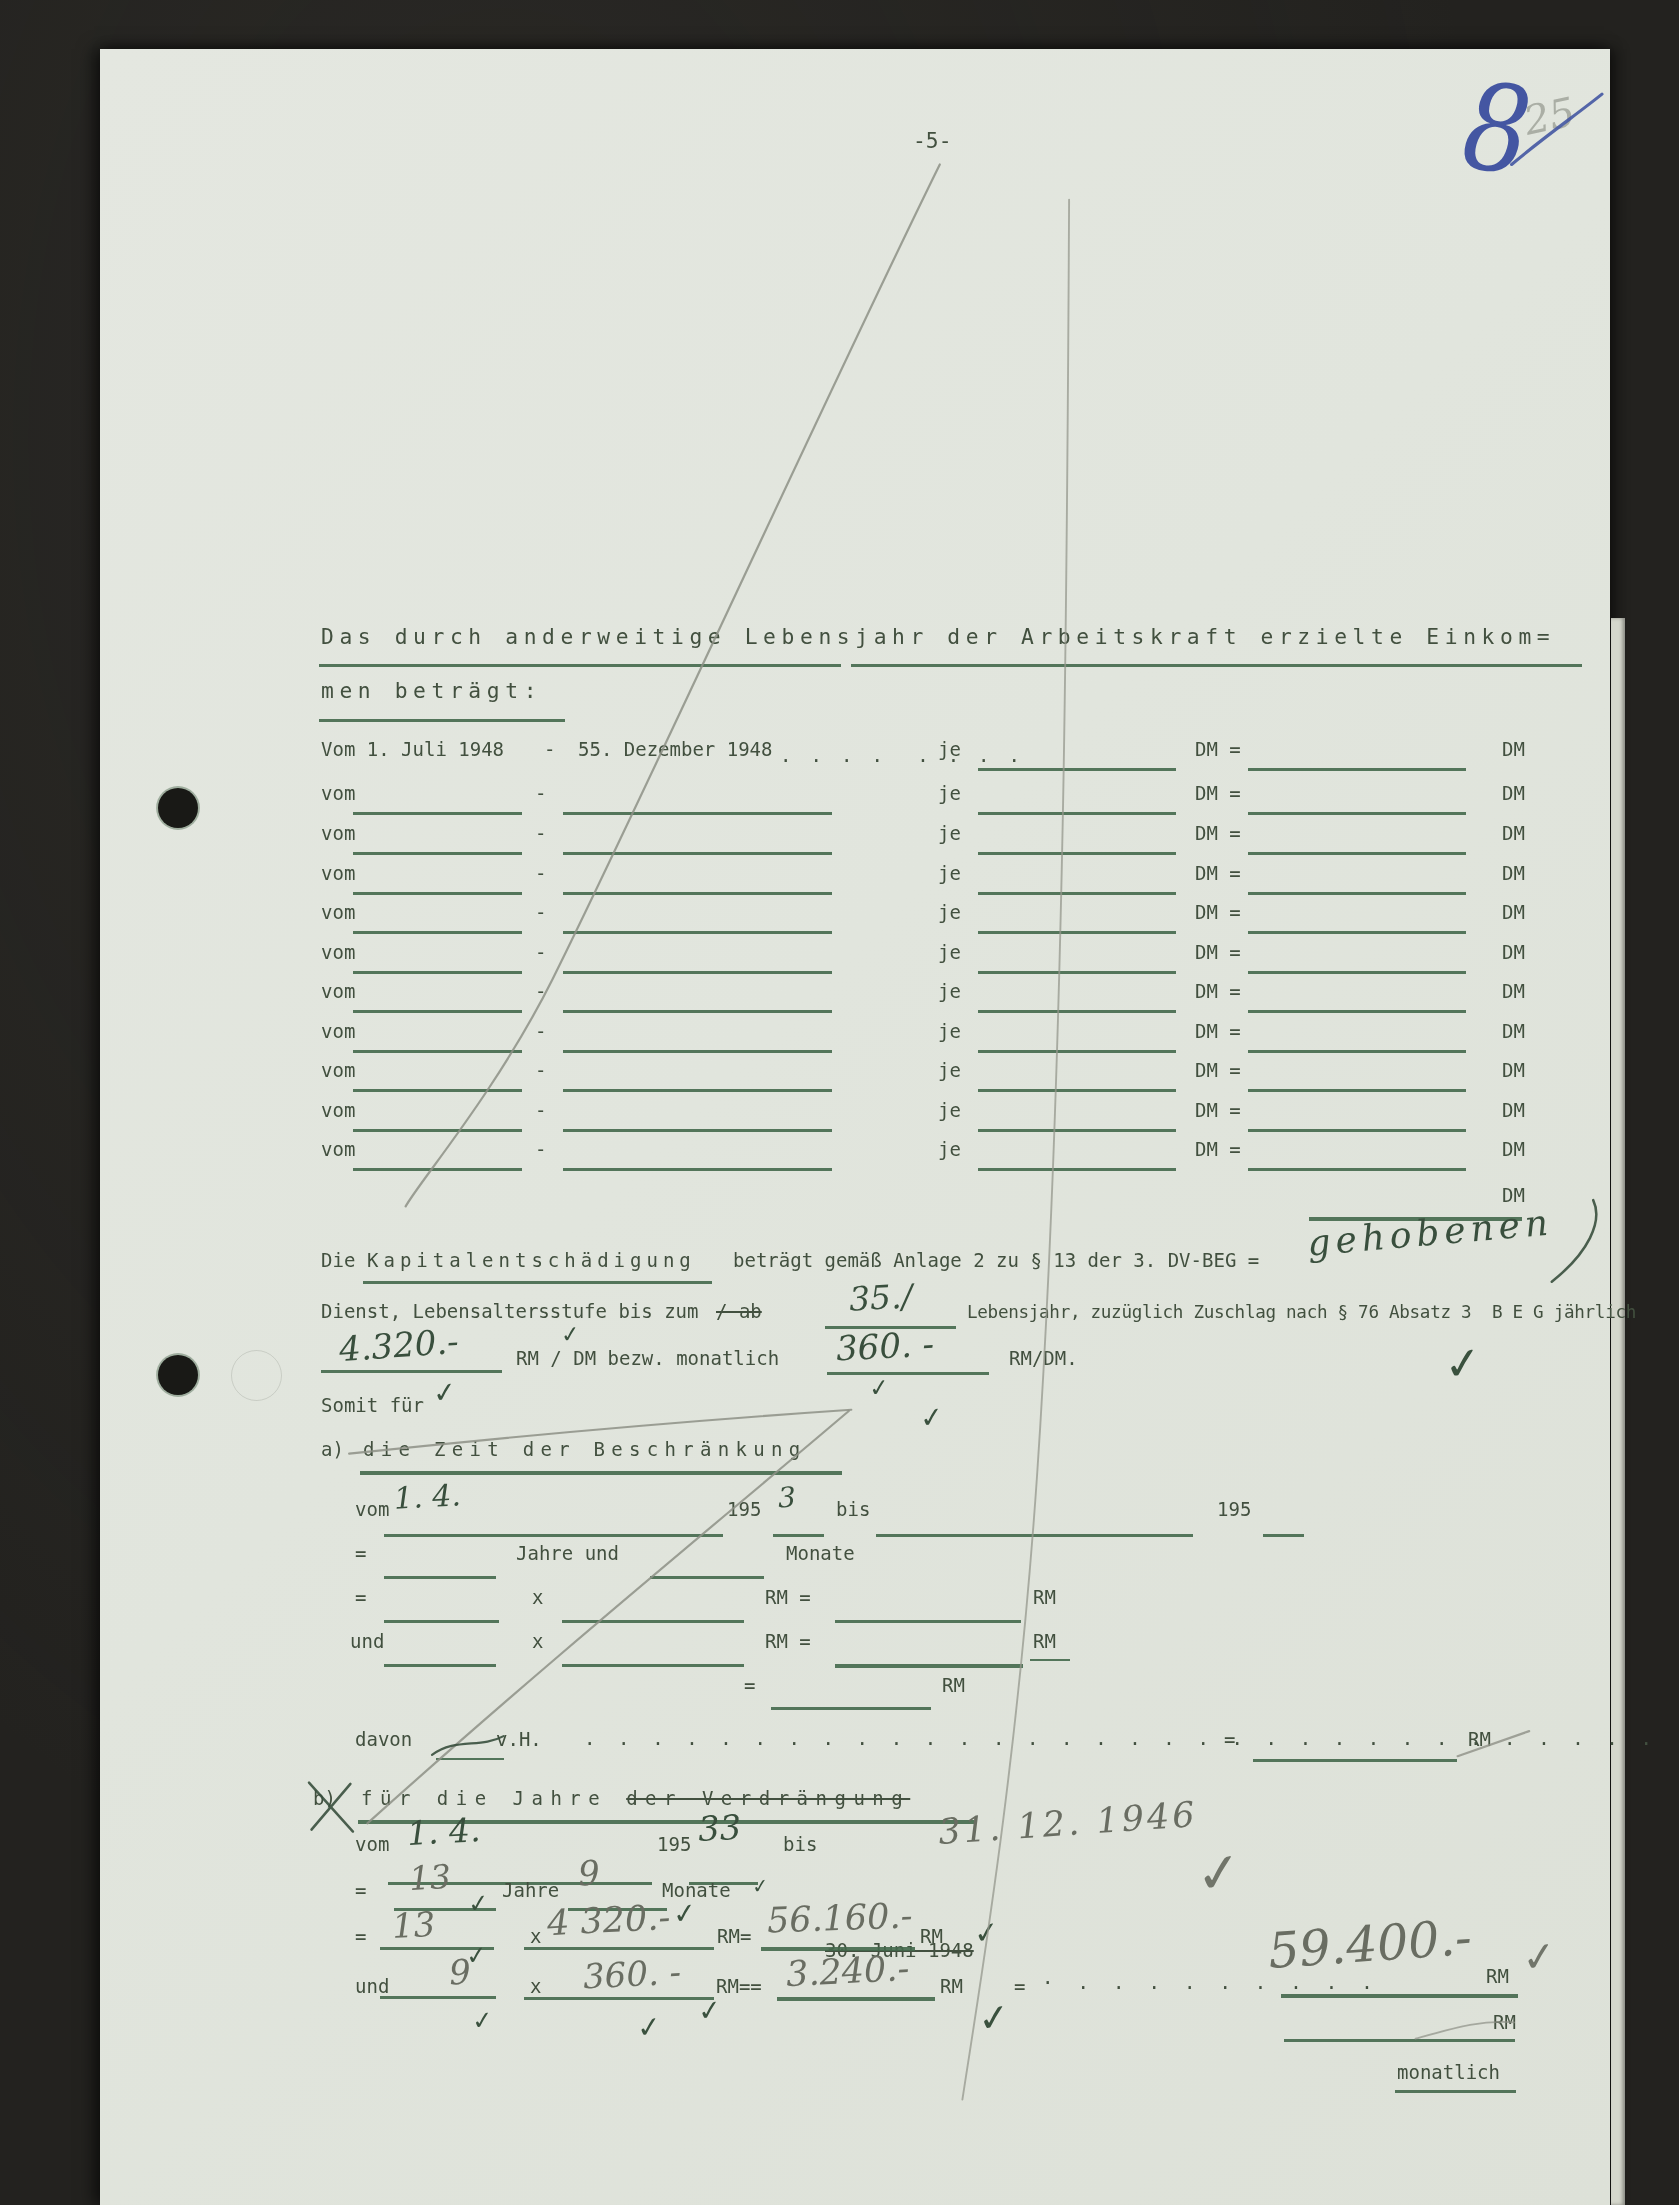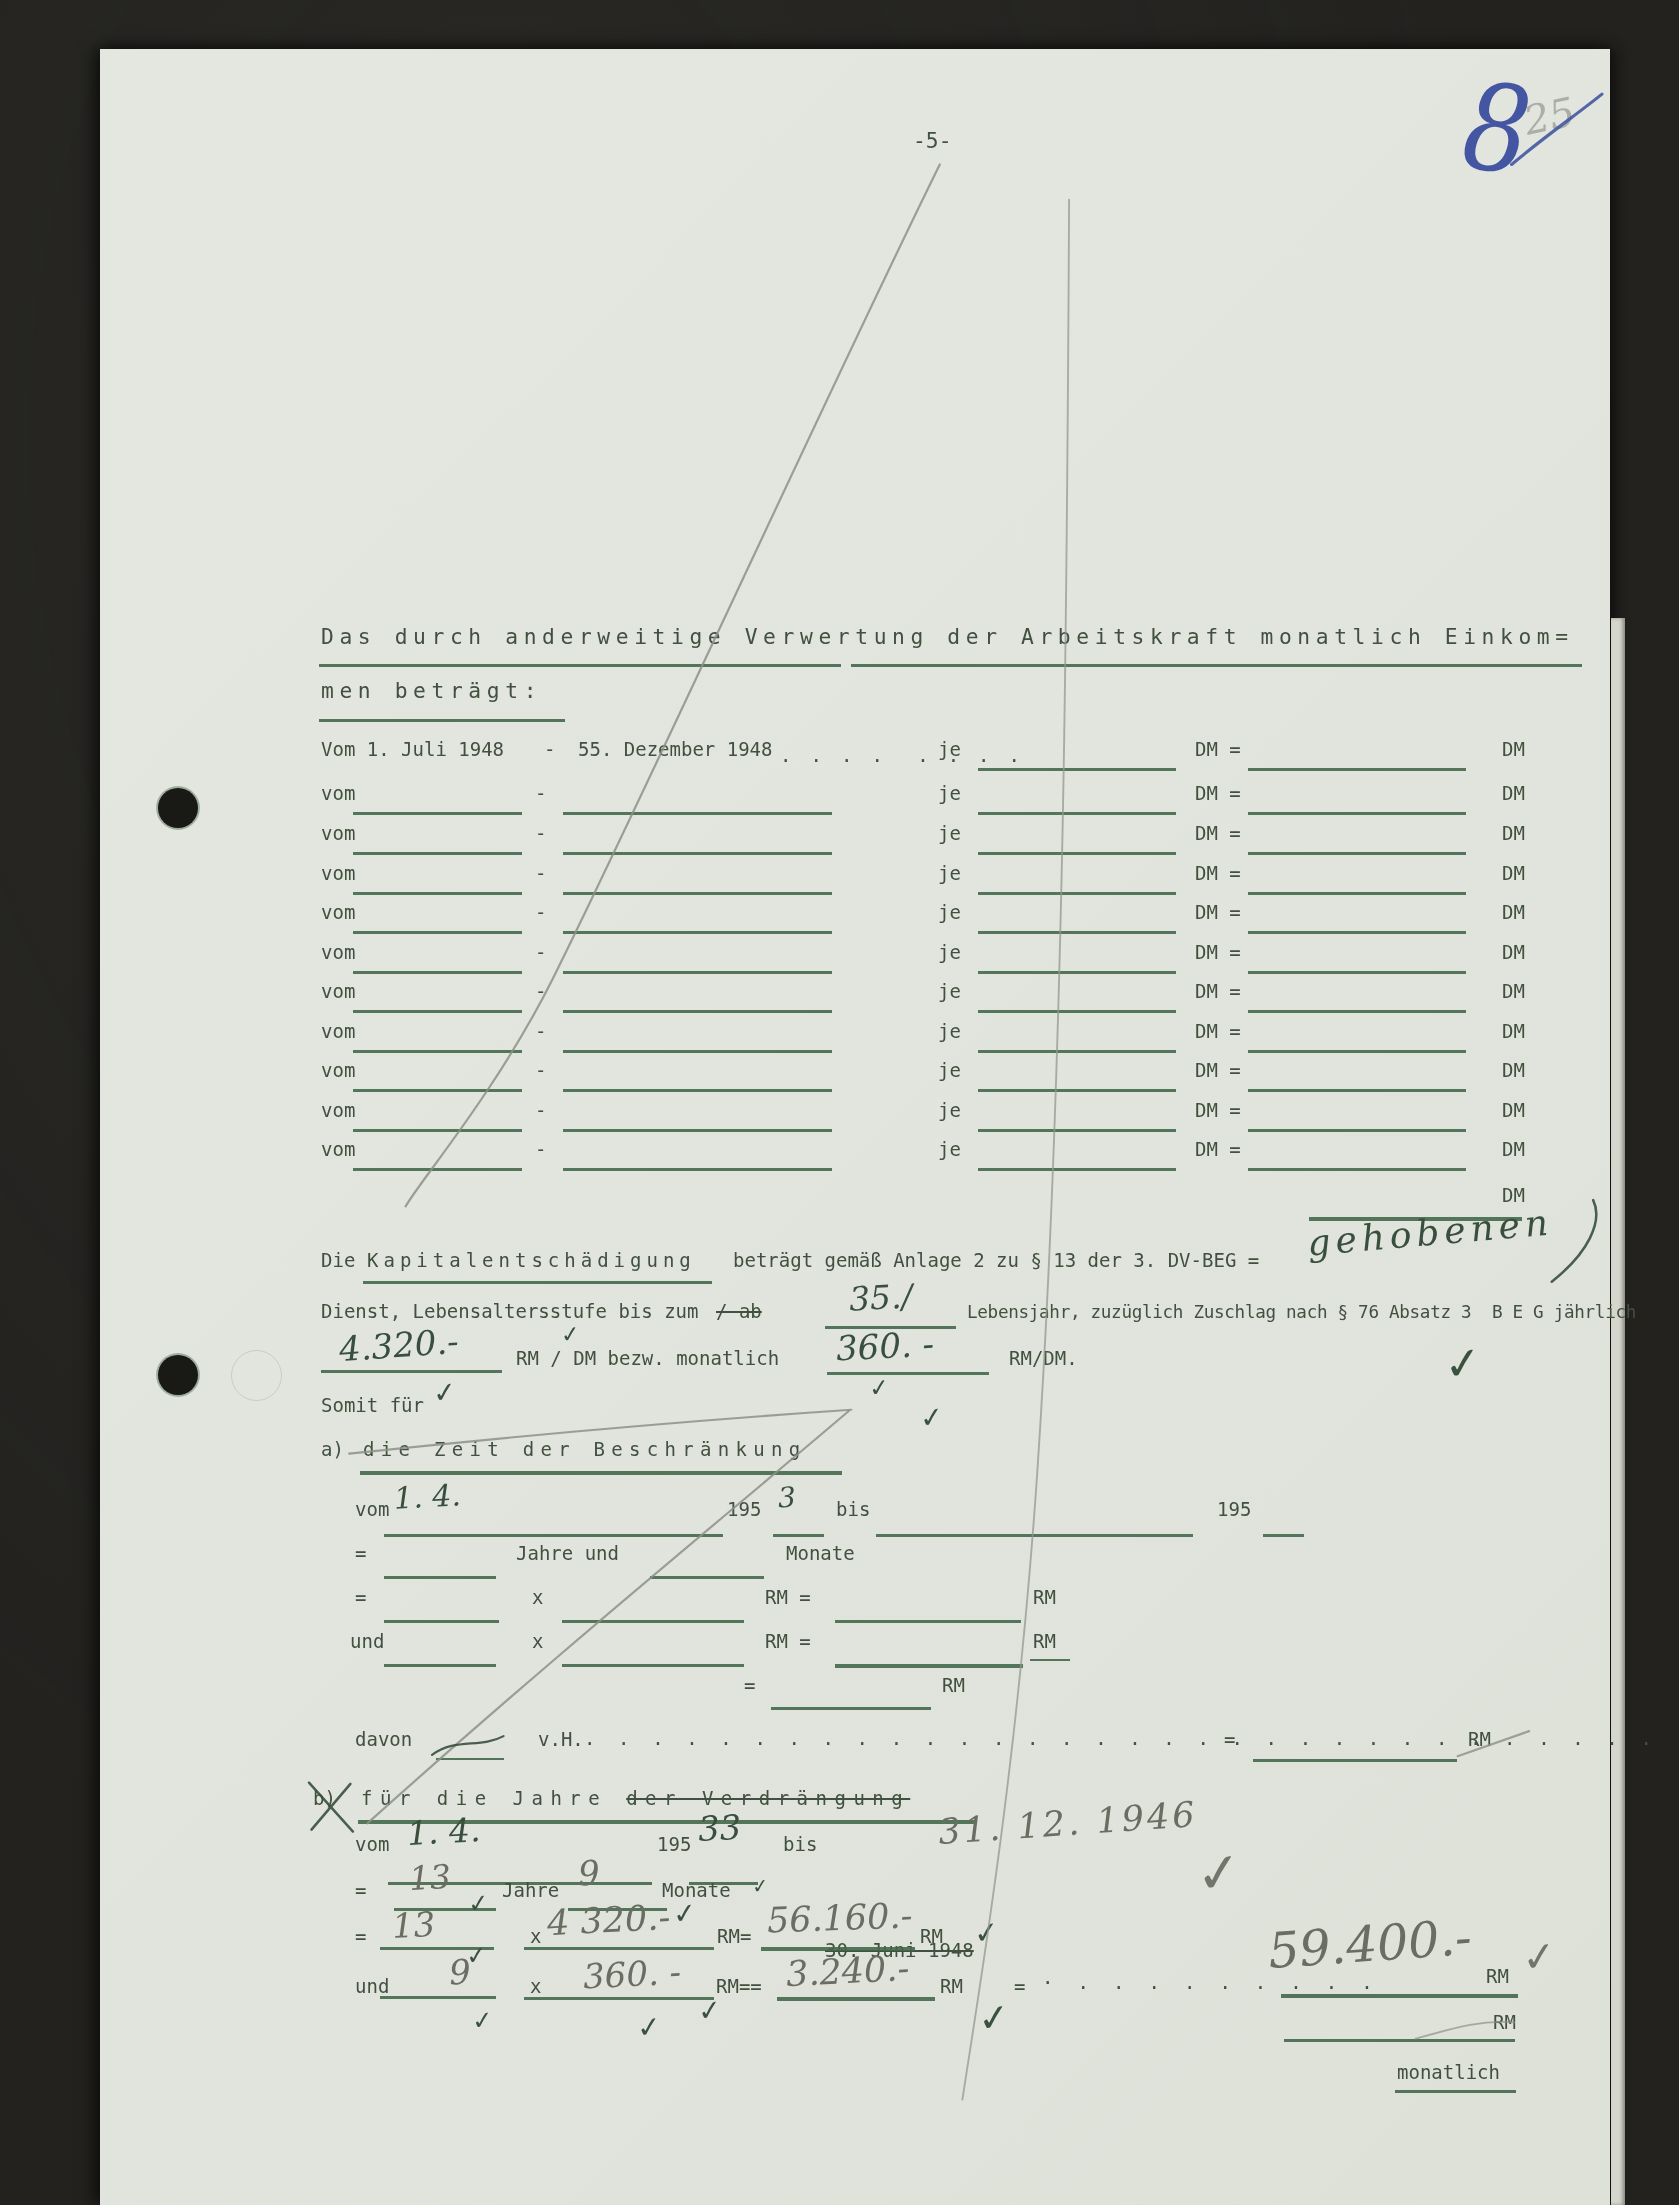--- a/index.html
+++ b/index.html
@@ -42,21 +42,21 @@
 
 <div class="paper"></div>
 <div class="sliver"></div>
 
 <div class="layer">
 
   <span class="t big" style="left:913px;top:129px;">-5-</span>
   <span class="hw blue" style="left:1464px;top:68px;font-size:104px;transform:rotate(6deg) scaleY(1.15);">8</span>
   <span class="hw pc" style="left:1524px;top:93px;font-size:40px;opacity:.45;transform:rotate(-12deg);">25</span>
 
-  <span class="t big ls9" style="left:321px;top:625px;">Das durch anderweitige Verwertung der Arbeitskraft monatlich Einkom=</span>
+  <span class="t big ls9" style="left:321px;top:625px;">Das durch anderweitige Lebensjahr der Arbeitskraft erzielte Einkom=</span>
   <div class="ln" style="left:319px;top:664px;width:522px;"></div>
   <div class="ln" style="left:851px;top:664px;width:731px;"></div>
   <span class="t big ls9" style="left:321px;top:679px;">men beträgt:</span>
   <div class="ln" style="left:319px;top:719px;width:246px;"></div>
 
   <span class="t" style="left:321px;top:739px;">Vom 1. Juli 1948</span>
   <span class="t" style="left:544px;top:739px;">-</span>
   <span class="t" style="left:578px;top:739px;">55. Dezember 1948</span>
   <span class="t" style="left:780px;top:745px;letter-spacing:3.8px;">. . . .  . . . .</span>
   <span class="t" style="left:938px;top:739px;">je</span>
@@ -248,21 +248,21 @@
   <div class="ln thick" style="left:835px;top:1664px;width:188px;"></div>
   <span class="t" style="left:1033px;top:1631px;">RM</span>
   <div class="ln thin" style="left:1030px;top:1659px;width:40px;"></div>
 
   <span class="t" style="left:744px;top:1675px;">=</span>
   <div class="ln" style="left:771px;top:1707px;width:160px;"></div>
   <span class="t" style="left:942px;top:1675px;">RM</span>
 
   <span class="t" style="left:355px;top:1729px;">davon</span>
   <div class="ln thin" style="left:436px;top:1758px;width:68px;"></div>
-  <span class="t" style="left:538px;top:1729px;">v.H.</span>
+  <span class="t" style="left:496px;top:1729px;">v.H.</span>
   <span class="t" style="left:584px;top:1728px;letter-spacing:5.6px;">. . . . . . . . . . . . . . . . . . . . . . . . . . . . . . . . . . .</span>
   <span class="t" style="left:1224px;top:1729px;">=</span>
   <div class="ln" style="left:1253px;top:1759px;width:204px;"></div>
   <span class="t" style="left:1468px;top:1729px;">RM</span>
 
   <span class="t" style="left:313px;top:1788px;">b)</span>
   <span class="t ls12" style="left:361px;top:1788px;"><span>für die Jahre </span><span class="strike">der Verdrängung</span></span>
   <div class="ln thick" style="left:358px;top:1820px;width:616px;"></div>
 
   <span class="t" style="left:355px;top:1834px;">vom</span>

